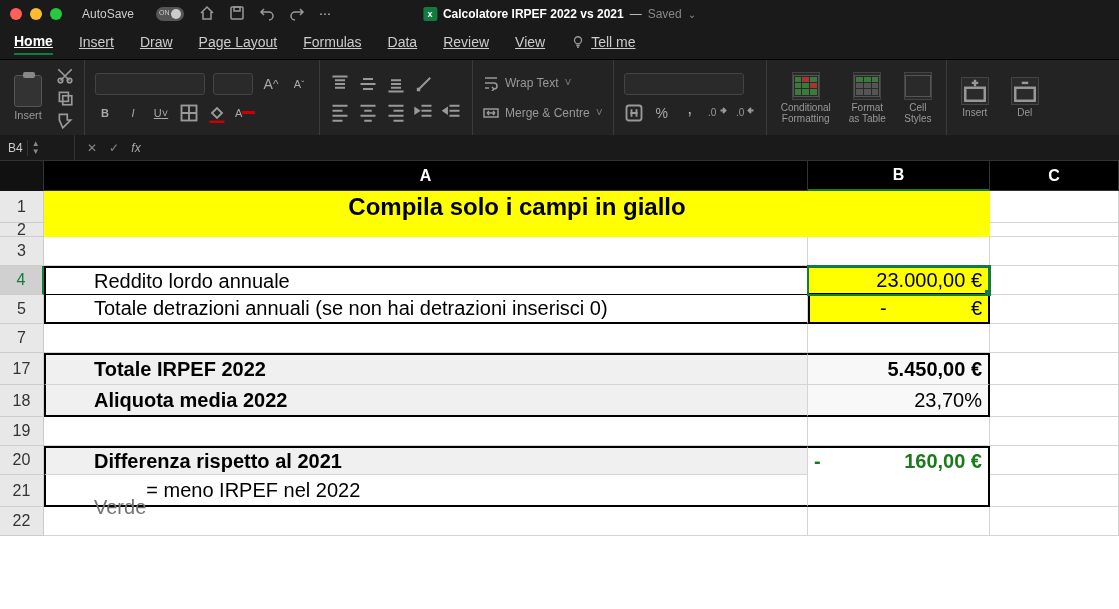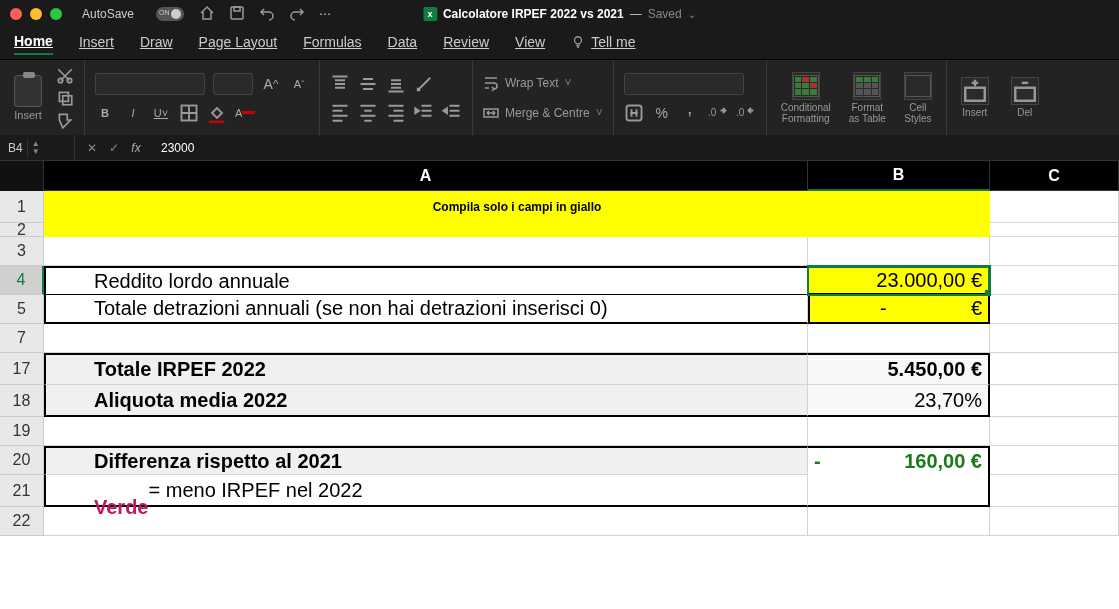--- a/index.html
+++ b/index.html
@@ -73,39 +73,39 @@
 .rowhdrs { width:44px; background:#eaeaea; }
 .rh { height:29px; background:#e8e8e8; color:#333; font-size:16px; display:flex; align-items:center; justify-content:center; border-bottom:1px solid #ccc; border-right:1px solid #ccc;}
 .rh.sel { background:#d0d0d0; color:#107c41; border-right:2px solid #107c41;}
 .rh.tall { height:32px; }
 .cells { position:relative; width:1075px; }
 .row { display:flex; height:29px; }
 .row.tall { height:32px; }
 .cell { border-right:1px solid #d4d4d4; border-bottom:1px solid #d4d4d4; padding:2px 6px; font-size:20px; display:flex; align-items:center;}
 .ca { width:764px;padding-left:48px; } .cb { width:182px; } .cc { flex:1; }
 
-.yellowband { background:#ffff00; font-weight:bold; justify-content:center; font-size:12px; border:none;}
+.yellowband { background:#ffff00; font-weight:bold; justify-content:center; font-size:24px; border:none;}
 .merged-yellow { width:946px; }
 .yellow-bottom { background:#ffff00; border:none; height:14px;}
 
 .databorder-l { border-left:2px solid #000; border-top:2px solid #000; border-bottom:2px solid #000; background:#fff;}
 .databorder-r { border-right:2px solid #000; border-top:2px solid #000; border-bottom:2px solid #000;}
 .sel-cell { background:#ffff00; outline:2px solid #107c41; outline-offset:-1px; text-align:right; justify-content:flex-end; font-weight:400; position:relative;}
 .sel-cell::after { content:""; position:absolute; right:-3px; bottom:-3px; width:6px; height:6px; background:#107c41;}
 .yl-in { background:#ffff00; border:2px solid #000; justify-content:flex-end;}
 
 .summary-l { background:#f0f0f0; border-left:2px solid #000; font-weight:bold;}
 .summary-r { background:#f8f8f8; border-right:2px solid #000; justify-content:flex-end; font-weight:bold;}
 .summary-top { border-top:2px solid #000;}
 .summary-bot { border-bottom:2px solid #000;text-align:center;}
 
 .diff-l { background:#f0f0f0; border-left:2px solid #000; font-weight:bold;}
 .diff-r { background:#fff; border-right:2px solid #000; justify-content:flex-end; color:#1a7a1a; font-weight:bold;}
 .verde-row .ca { background:#fff; border-left:2px solid #000; border-bottom:2px solid #000;}
-.verde { color:#be185d; font-weight:bold;margin-top:34px;}
+.verde { color:#737373; font-weight:normal;margin-top:34px;}
 
 .stepper { display:flex; flex-direction:column; margin-left:4px; border-left:1px solid #333; padding-left:4px;}
 .stepper div { font-size:8px; color:#888; line-height:8px;}
 
 
 .mini-grid { width:26px; height:22px; display:grid; grid-template-columns:repeat(3,1fr); grid-template-rows:repeat(3,1fr); gap:1px; padding:1px; border:1px solid #555;}
 .mini-grid span{ background:#3a7a3a;}
 .mini-grid.fmt span{ background:#555;}
 .mini-grid.cs span{ background:#888;}
 
@@ -411,21 +411,20 @@
     <div class="stepper">
         <div>▲</div>
         <div>▼</div>
       </div>
   </div>
   <div class="fbar-ctrl">
     <div class="fbar-btn">✕</div>
     <div class="fbar-btn">✓</div>
     <div class="fbar-btn fx">fx</div>
   </div>
-  <div class="finput">23000</div>
 </div>
 
 <div class="colhdr">
   <div class="corner"></div>
   <div class="ch ch-a">A</div>
   <div class="ch ch-b">B</div>
   <div class="ch ch-c">C</div>
 </div>
 
 <div class="sheet">

